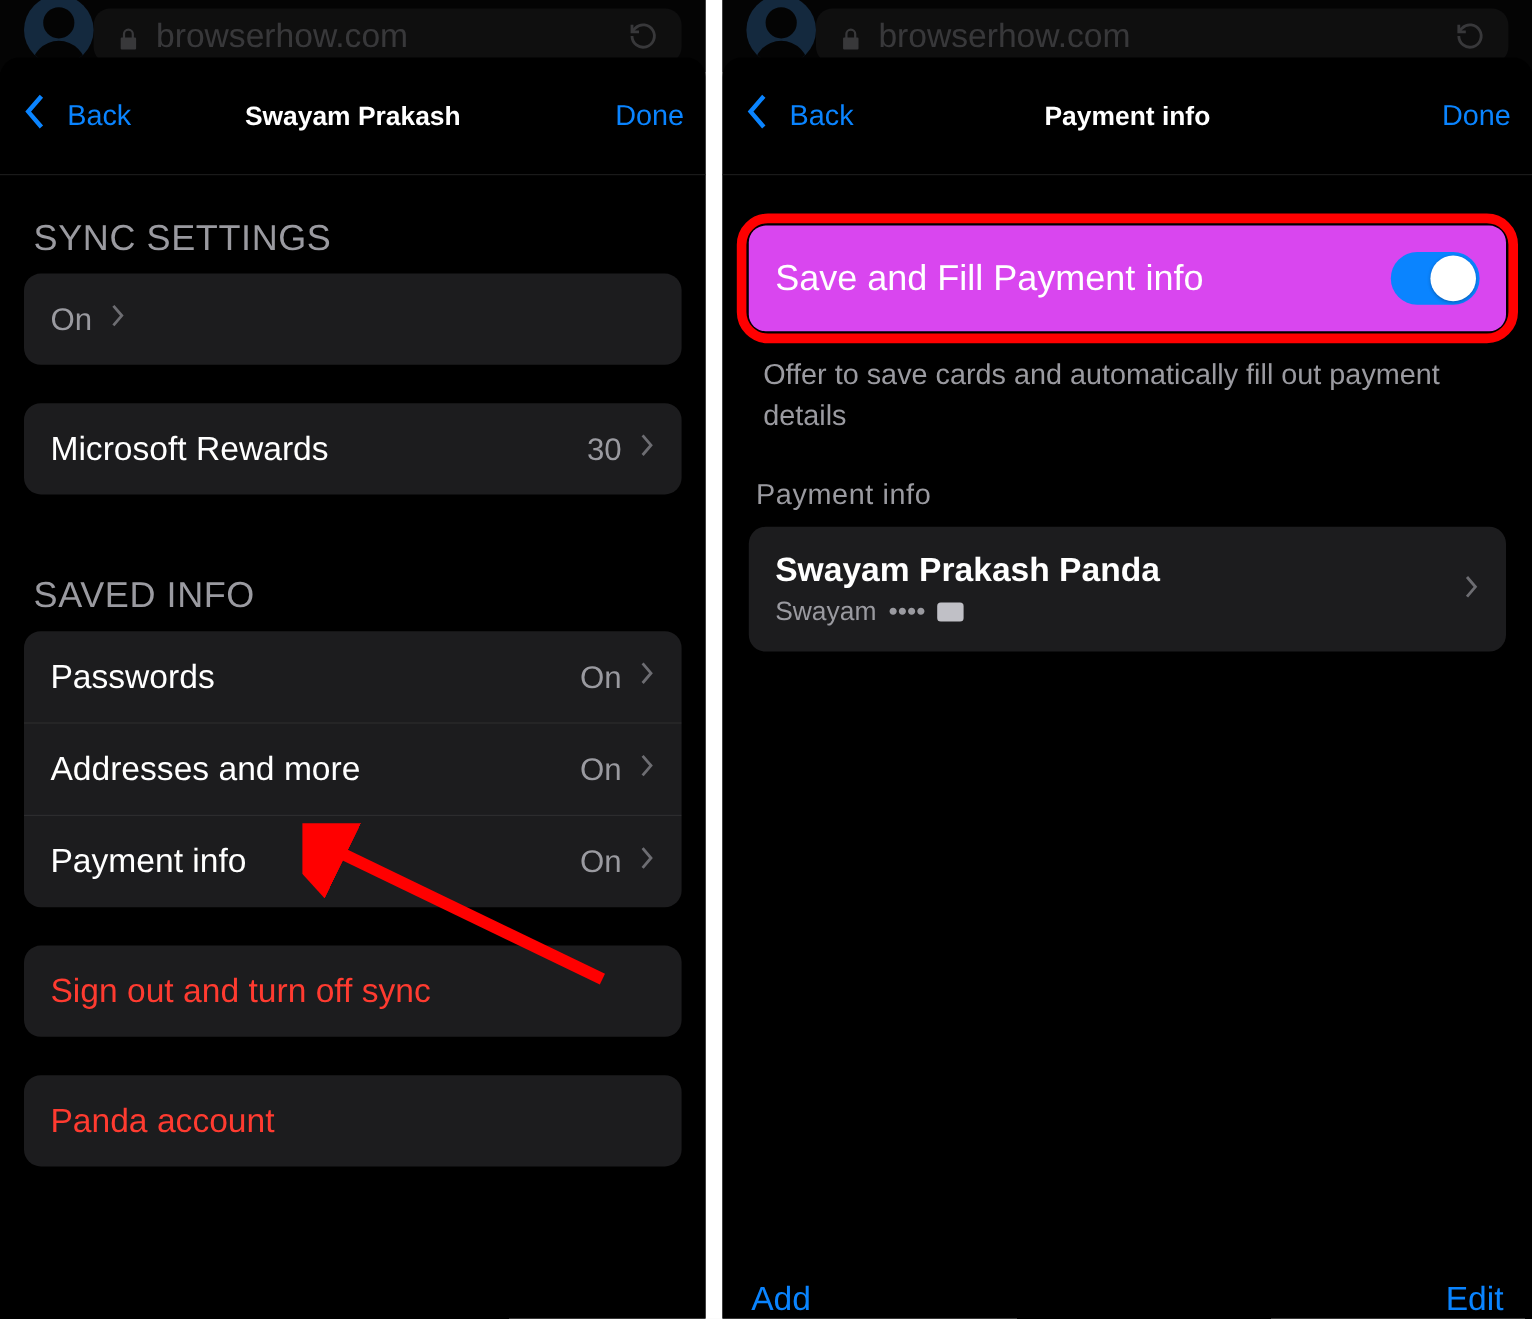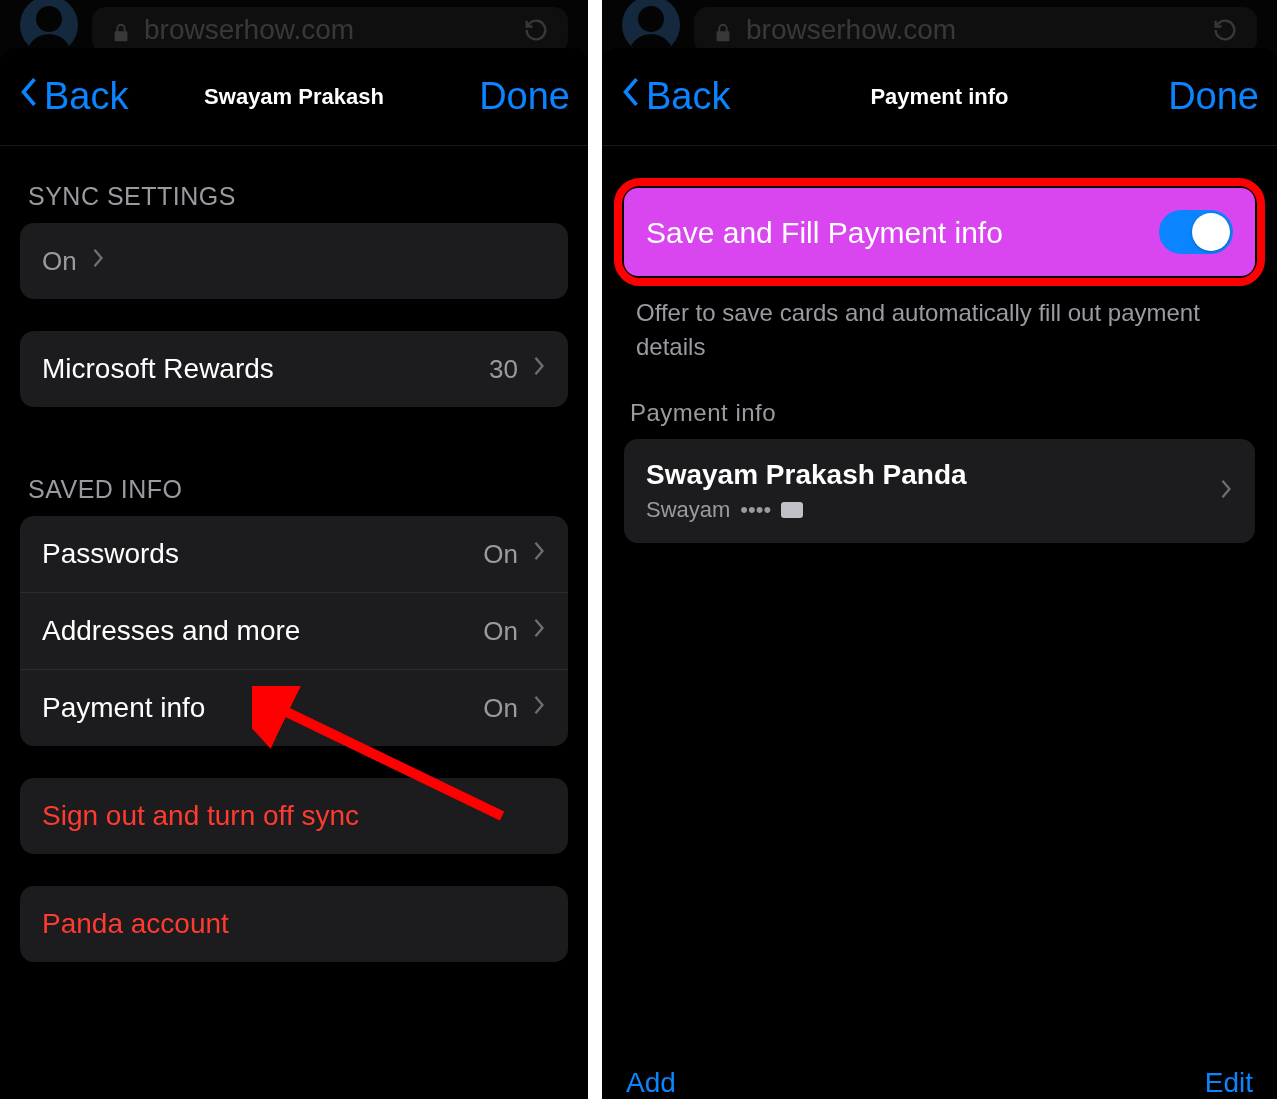--- a/index.html
+++ b/index.html
@@ -24,21 +24,20 @@
   .phone.right { width: 675px; }
 
   
   .bg-layer {
     position: absolute;
     top: 0; left: 0; right: 0;
     height: 60px;
     background: #0b0b0b;
     display: flex;
     align-items: center;
-    gap: 14px;
     padding: 0 20px;
     filter: brightness(0.35);
     opacity: 1;
   }
   .avatar-circle {
     width: 58px; height: 58px;
     border-radius: 50%;
     background: #3a74b1;
     position: relative;
     overflow: hidden;
@@ -90,36 +89,36 @@
 
   .nav-bar {
     height: 98px;
     display: flex;
     align-items: center;
     justify-content: space-between;
     padding: 0 18px;
     border-bottom: 1px solid #1a1a1a;
   }
   .nav-left, .nav-right {
-    display: flex; align-items: center; gap: 4px;
+    display: flex; align-items: center; gap: 16px;
     color: #0a84ff;
-    font-size: 38px;
+    font-size: 24px;
     min-width: 150px;
   }
   .nav-right { justify-content: flex-end; }
   .nav-title {
     font-size: 22px;
     font-weight: 600;
     color: #fff;
   }
   .chev-back svg { width: 22px; height: 34px; stroke: #0a84ff; fill: none; stroke-width: 4; }
 
   .section-header {
     color: #9a9aa0;
-    font-size: 25px;
+    font-size: 30px;
     padding: 36px 28px 12px 28px;
     letter-spacing: 0.5px;
   }
 
   .cell-group {
     margin: 0 20px;
     background: #1c1c1e;
     border-radius: 14px;
     overflow: hidden;
   }

